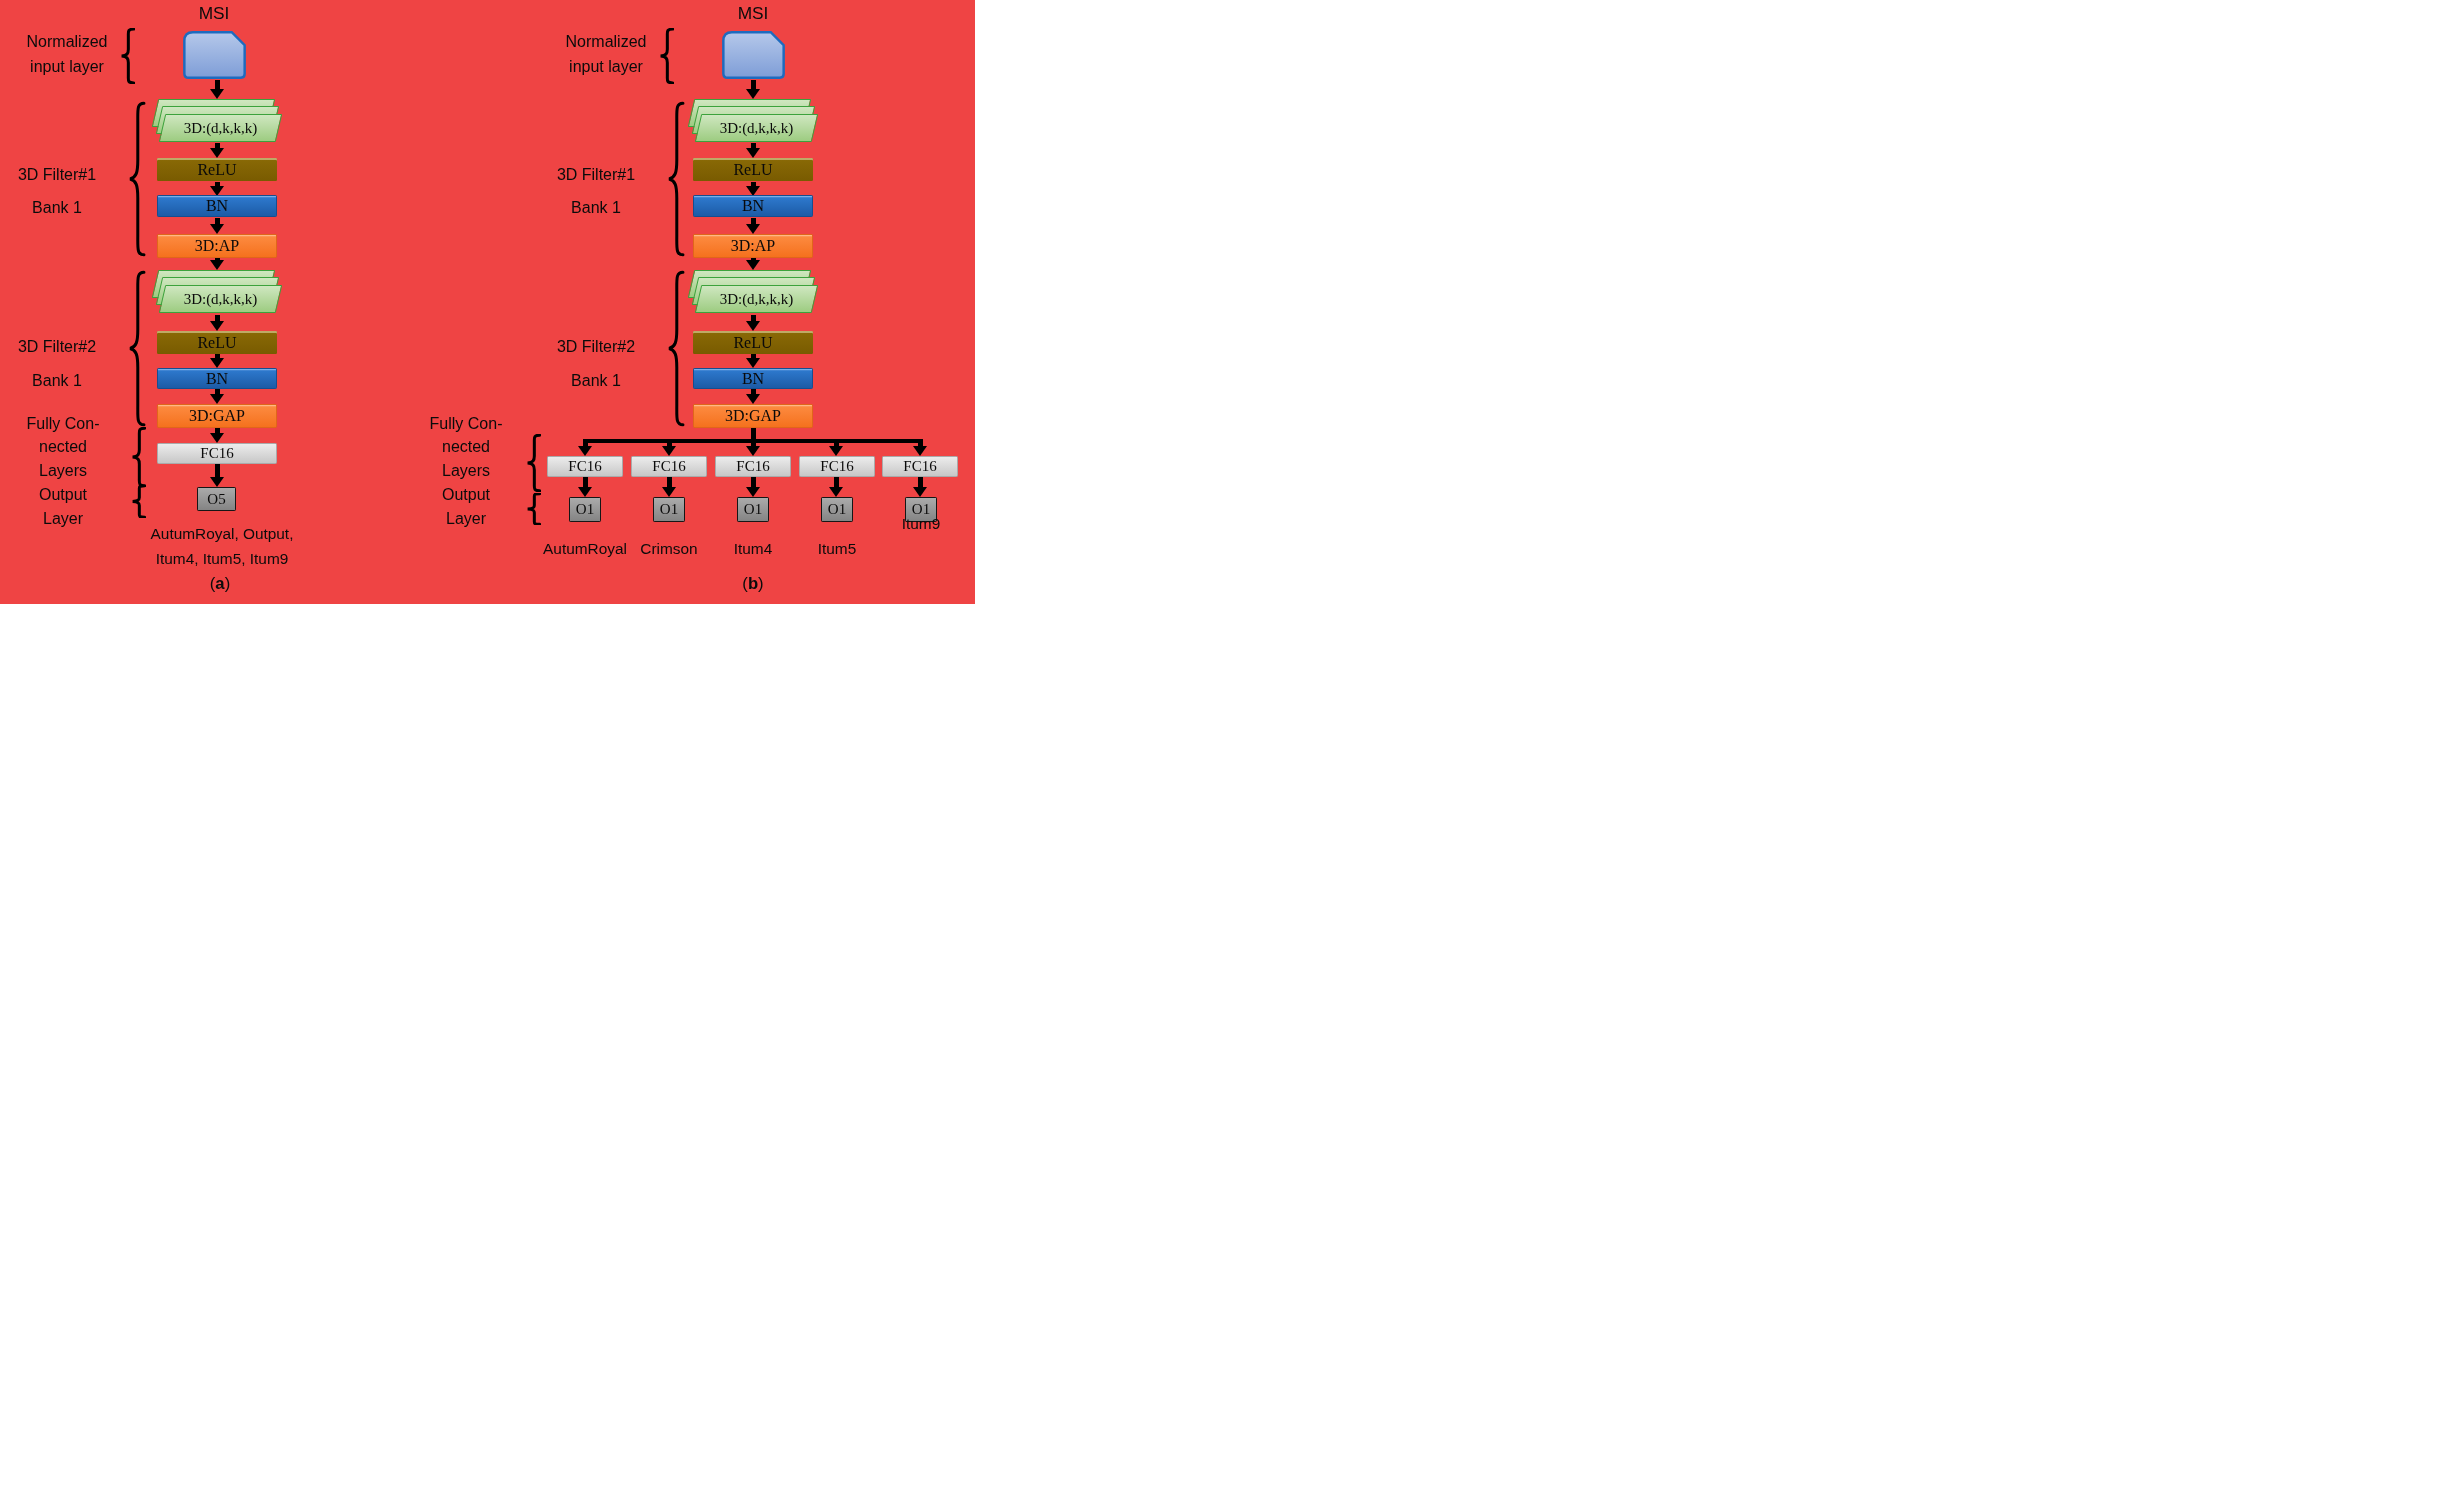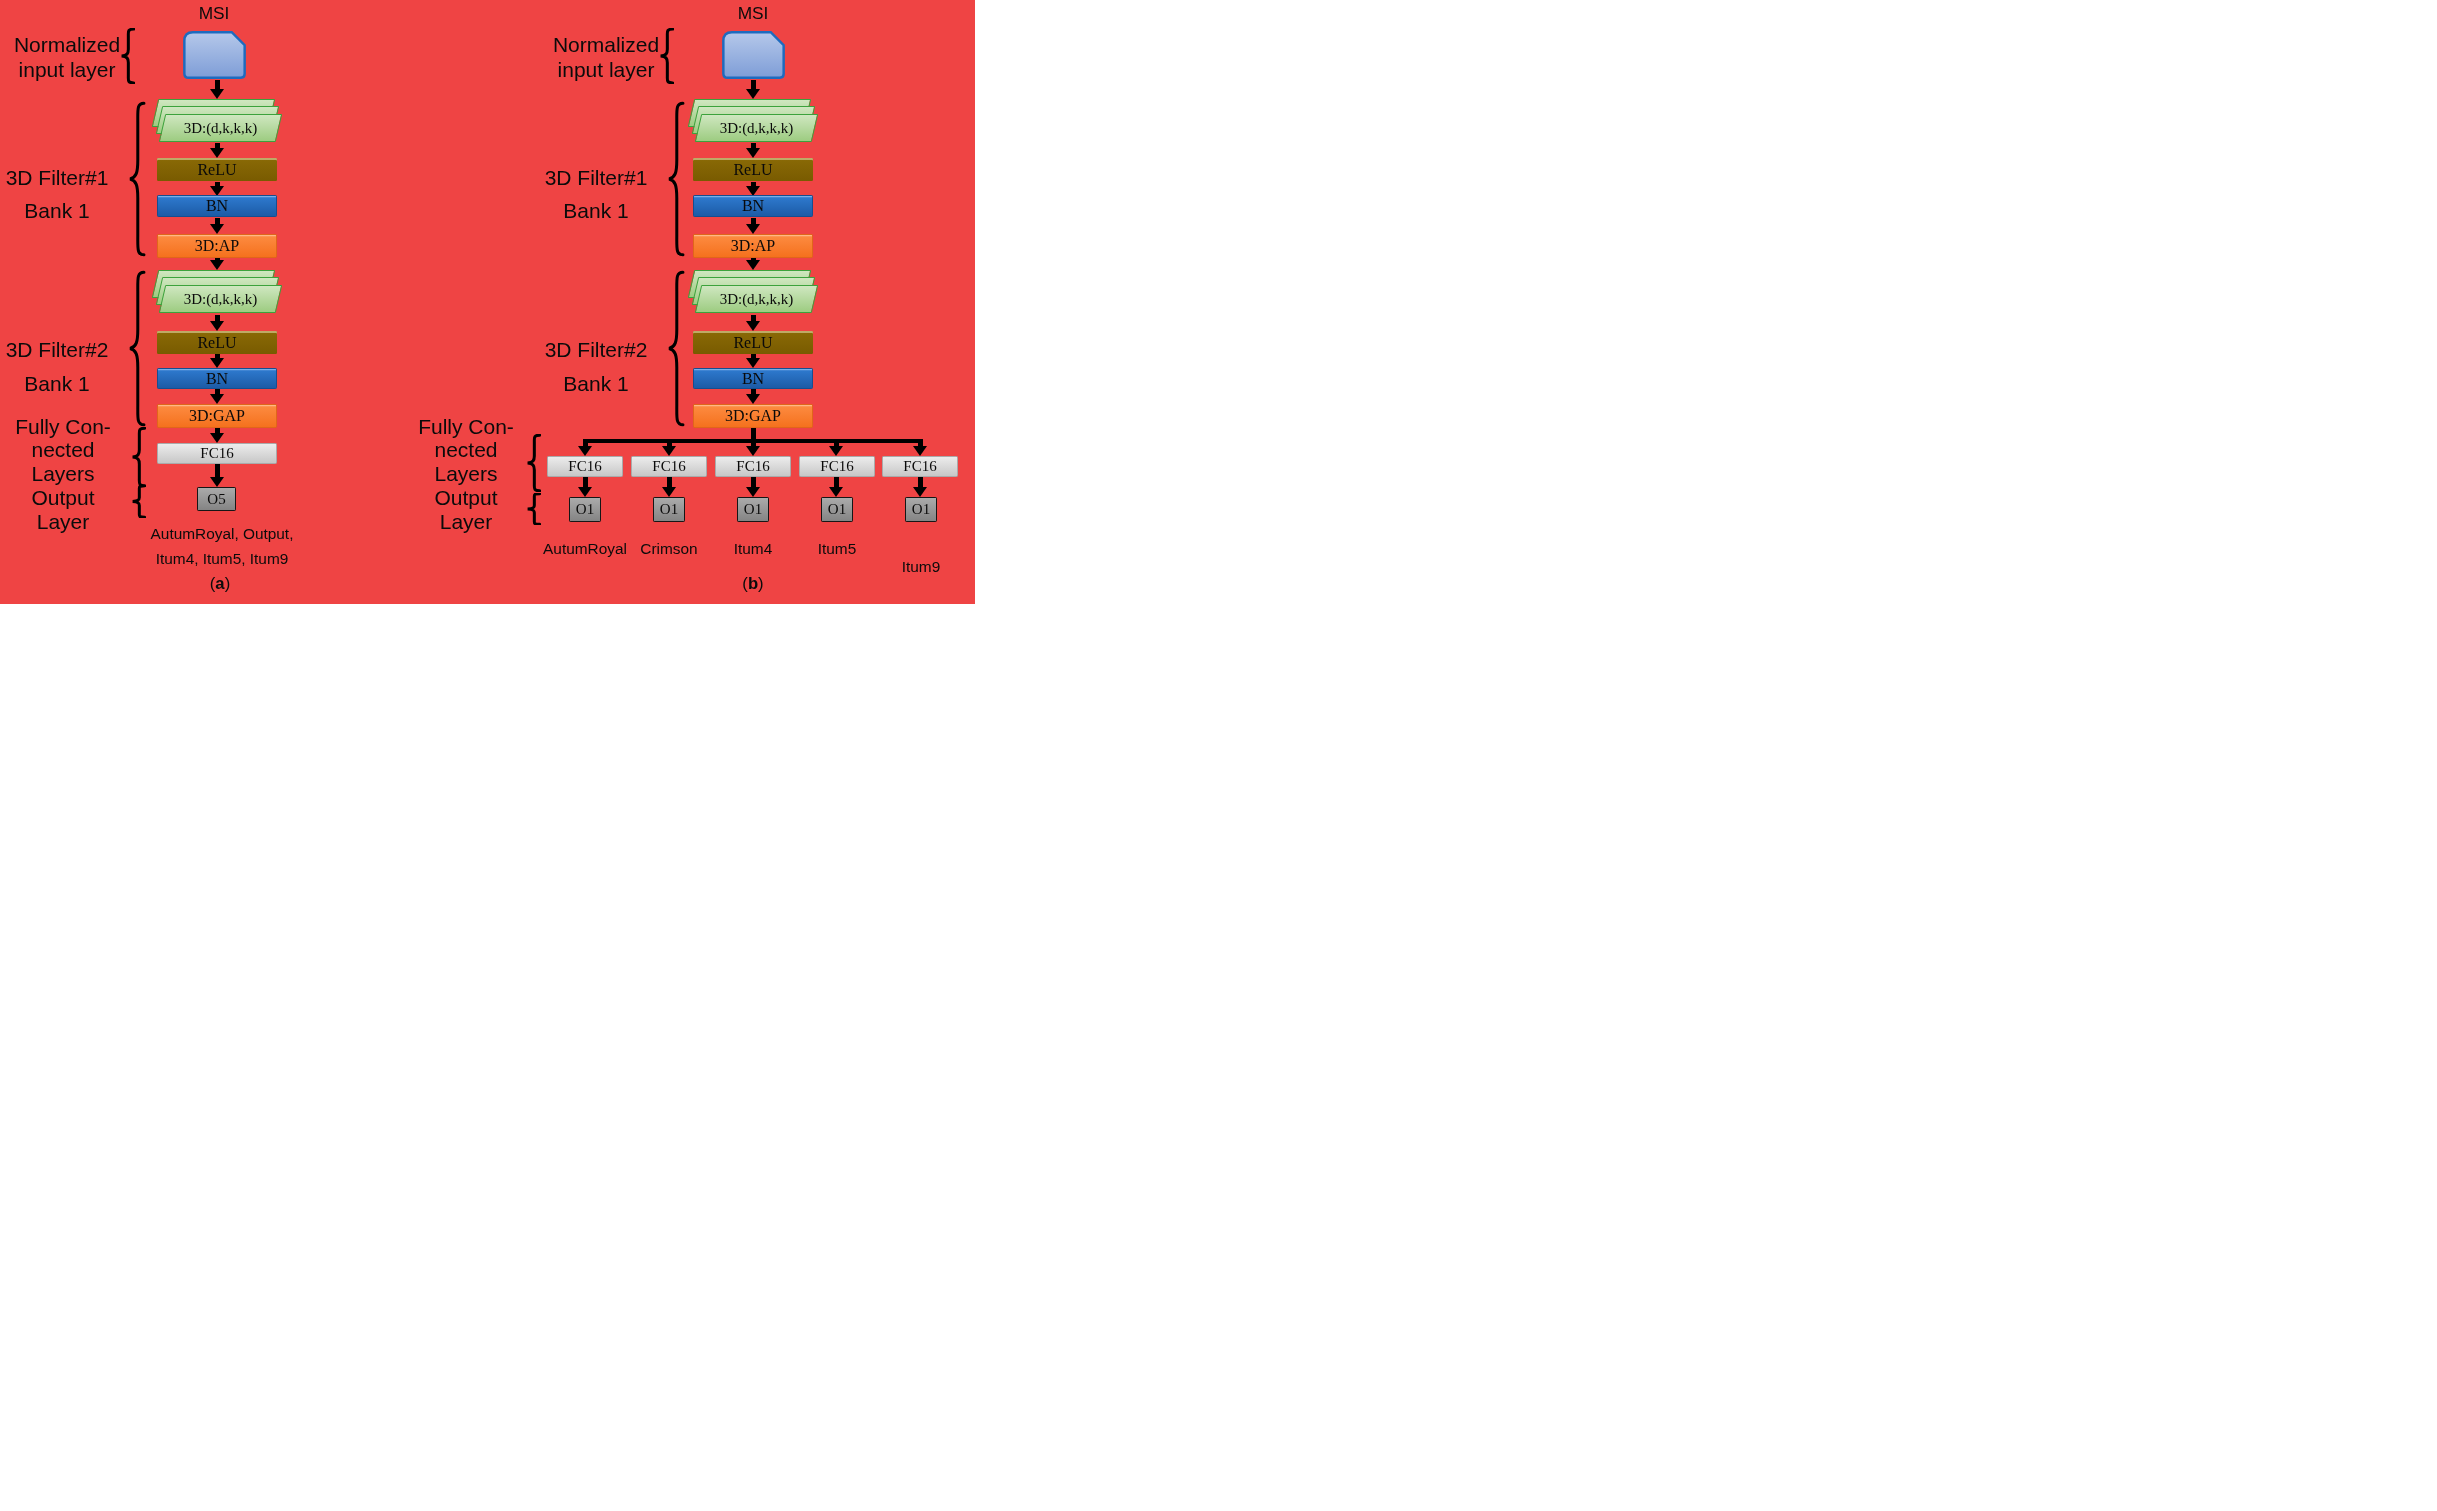--- a/index.html
+++ b/index.html
@@ -1,18 +1,18 @@
 <!DOCTYPE html>
 <html style="font-size:10px"><head>
 <meta charset="utf-8">
 <style>
   html,body{margin:0;padding:0;background:#ffffff;}
   .canvas{position:relative;width:975px;height:604px;background:#ef4444;overflow:hidden;
           font-family:"Liberation Sans",sans-serif;color:#000;}
-  .lbl{position:absolute;transform:translateX(-50%);white-space:nowrap;font-size:21px;
+  .lbl{position:absolute;transform:translateX(-50%);white-space:nowrap;font-size:16px;
        line-height:1.05;color:#0b0b0b;text-align:center;}
   .msi{font-size:17.3px;}
   .cls{font-size:15.4px;}
   .cap{font-size:16.7px;}
   .cap .b{font-weight:700;}
   .block{position:absolute;display:flex;align-items:center;justify-content:center;
          font-family:"Liberation Serif",serif;color:#0a0a0a;box-sizing:border-box;border-radius:1.2px;}
   .relu{background:linear-gradient(#8a6a06,#795b00);box-shadow:inset 0 1.9px 0 rgba(255,250,220,.45);
         font-size:16px;}
   .bn{background:linear-gradient(#2f7bd0,#1c5ba6);border:0.6px solid #164e90;
@@ -223,18 +223,18 @@
   <div class="lbl" style="left:466px;top:487px">Output</div>
   <div class="lbl" style="left:466px;top:511px">Layer</div>
   <svg class="brace" style="left:525px;top:493px" width="16" height="32" viewBox="0 0 24 100" preserveAspectRatio="none">
     <path d="M22 2 C13 2 14 6 14 14 L14 38 C14 46 12 49 4 50 C12 51 14 54 14 62 L14 86 C14 94 13 98 22 98" stroke="#000" stroke-width="3" fill="none" stroke-linecap="round" vector-effect="non-scaling-stroke"></path>
   </svg>
 
   <div class="lbl cls" style="left:585px;top:541px">AutumRoyal</div>
   <div class="lbl cls" style="left:669px;top:541px">Crimson</div>
   <div class="lbl cls" style="left:753px;top:541px">Itum4</div>
   <div class="lbl cls" style="left:837px;top:541px">Itum5</div>
-  <div class="lbl cls" style="left:921px;top:559px">Itum9</div>
+  <div class="lbl cls" style="left:921px;top:516px">Itum9</div>
 
   <div class="lbl cap" style="left:753px;top:575px"><span>(</span><span class="b">b</span><span>)</span></div>
 
 </div>
 
 
 </body></html>

